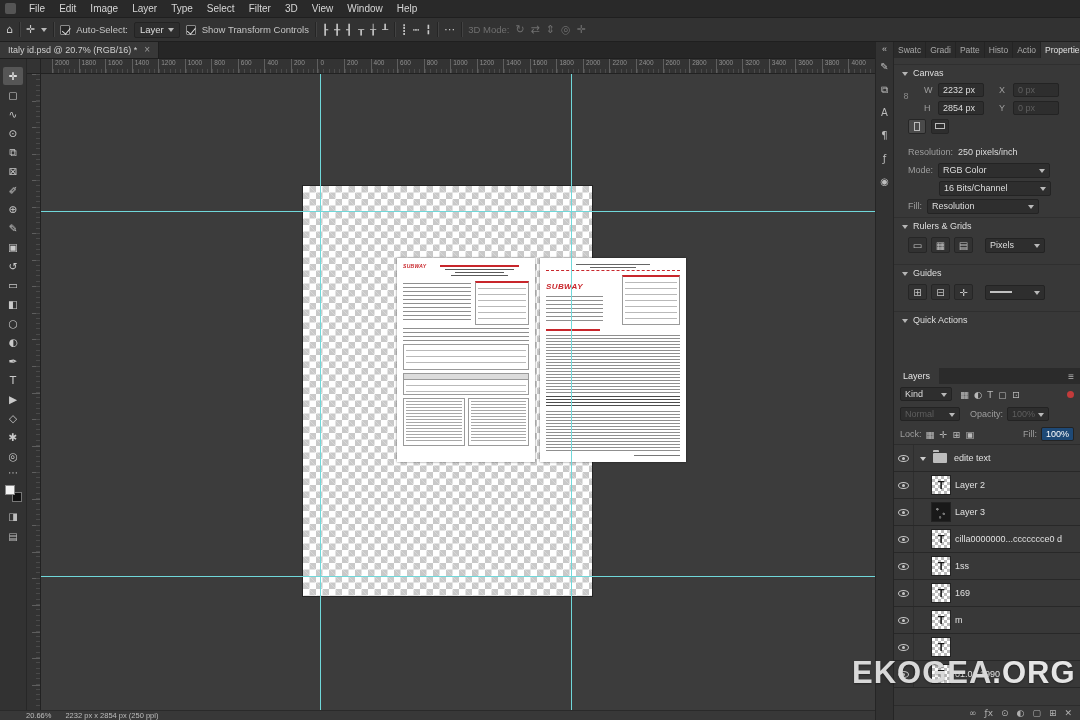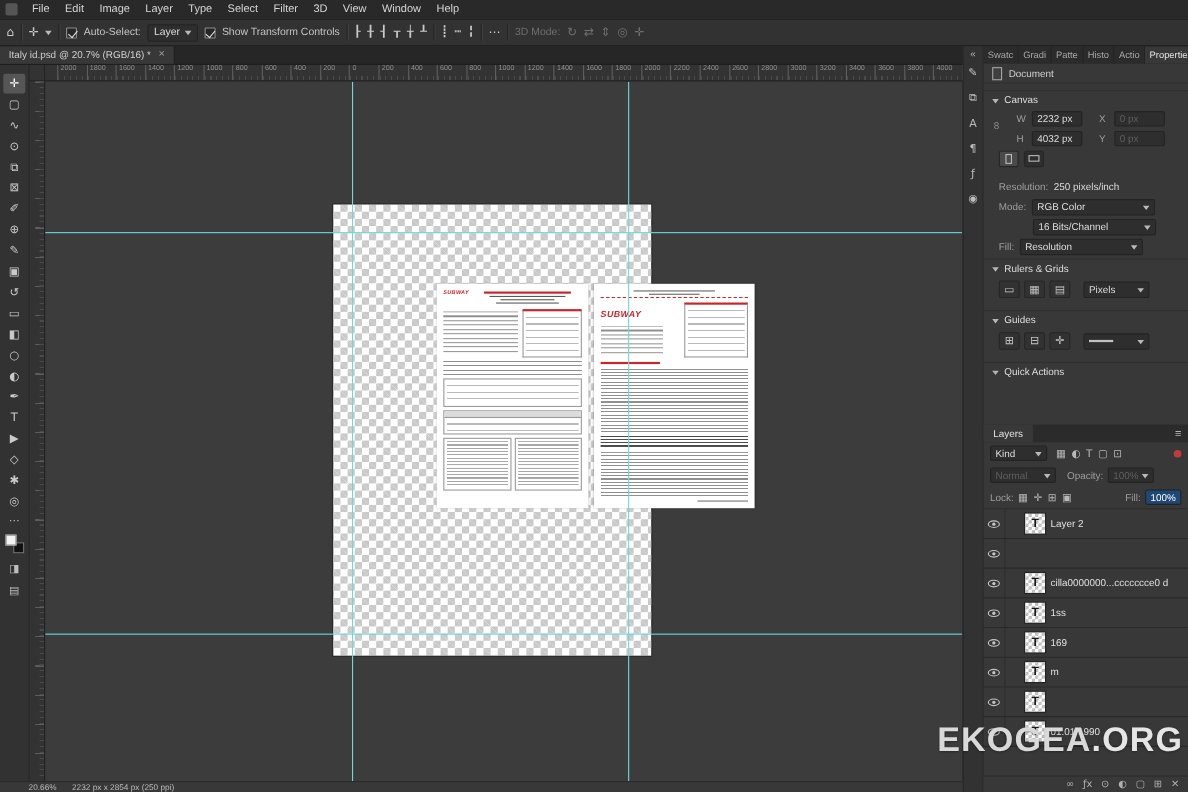--- a/index.html
+++ b/index.html
@@ -474,42 +474,38 @@
   <div class="rightpanel">
     <div class="ptabs">
         <span class="ptab">Swatc</span>
         <span class="ptab">Gradi</span>
         <span class="ptab">Patte</span>
         <span class="ptab">Histo</span>
         <span class="ptab">Actio</span>
         <span class="ptab active">Properties</span>
       </div>
 
-    <div class="pcontext">
-      <span class="doc-glyph"></span>
-      <span>Document</span>
-    </div>
 
     <div class="sec" style="margin-top:6px;">
       <div class="sec-h">
         <span class="tri"></span>
         <span>Canvas</span>
       </div>
       <div class="canvas-grid">
         <div class="chain" style="margin:10px 0 0 8px;">8</div>
         <div class="canvas-rows">
           <div class="frow">
             <span class="flab">W</span>
             <span class="val-box">2232 px</span>
             <span class="flab" style="margin-left:10px">X</span>
             <span class="val-box grayed">0 px</span>
           </div>
           <div class="frow">
             <span class="flab">H</span>
-            <span class="val-box">4032 px</span>
+            <span class="val-box">2854 px</span>
             <span class="flab" style="margin-left:10px">Y</span>
             <span class="val-box grayed">0 px</span>
           </div>
         </div>
       </div>
       <div class="frow">
         <span class="ori-btn sel">
             <span class="ori-p"></span>
           </span>
         <span class="ori-btn">
@@ -623,33 +619,48 @@
           <span class="fic">▦</span>
           <span class="fic">✛</span>
           <span class="fic">⊞</span>
           <span class="fic">▣</span>
         </span>
       <span class="flab2" style="margin-left:auto">Fill:</span>
       <span class="val-box blue">100%</span>
     </div>
 
     <div class="layer-list">
+        <div class="layer-row" data-type="group">
+        <span class="eye-cell">
+          <span class="eye"></span>
+        </span>
+        <span class="row-main">
+          <span class="grp-caret"></span>
+          <span class="thumb"></span>
+          <span class="lname">edite text</span>
+        </span>
+      </div>
         <div class="layer-row" data-type="text" data-indent="1">
         <span class="eye-cell">
           <span class="eye"></span>
         </span>
         <span class="row-main">
 
           <span class="thumb"></span>
           <span class="lname">Layer 2</span>
         </span>
       </div>
         <div class="layer-row" data-type="image" data-indent="1">
         <span class="eye-cell">
           <span class="eye"></span>
+        </span>
+        <span class="row-main">
+
+          <span class="thumb"></span>
+          <span class="lname">Layer 3</span>
         </span>
       </div>
         <div class="layer-row" data-type="text" data-indent="1">
         <span class="eye-cell">
           <span class="eye"></span>
         </span>
         <span class="row-main">
 
           <span class="thumb"></span>
           <span class="lname">cilla0000000...ccccccce0 d</span>

